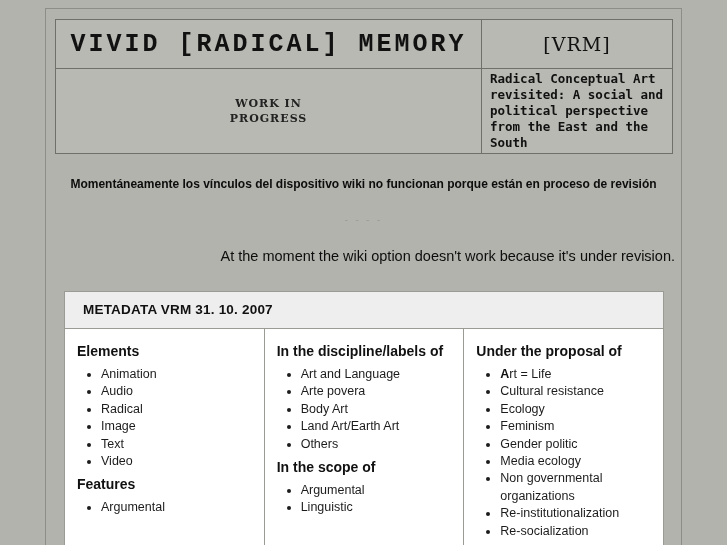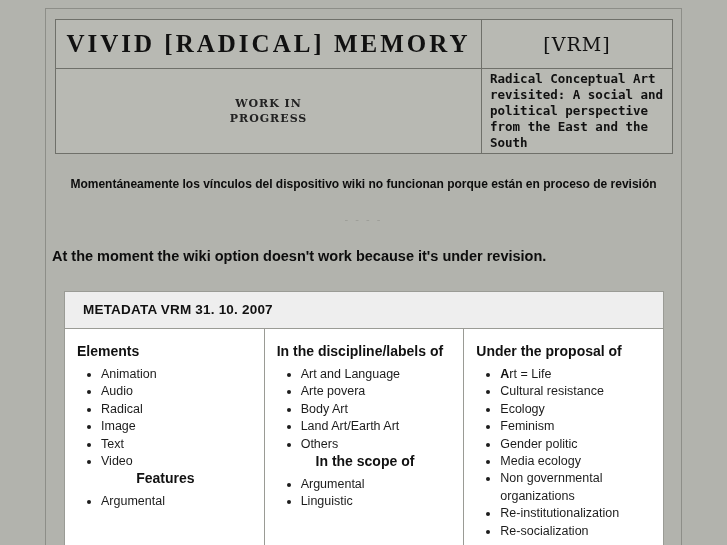--- a/index.html
+++ b/index.html
@@ -46,21 +46,21 @@
     background: #b8b9b3;
   }
   .masthead td {
     border: 1px solid #6f706a;
     padding: 0;
     vertical-align: middle;
   }
   .mh-title {
     height: 48px;
     text-align: center;
-    font-family: Liberation Serif, serif;
+    font-family: Liberation Mono, monospace;
     font-weight: bold;
     font-size: 25px;
     letter-spacing: 3px;
     color: #111;
     white-space: nowrap;
   }
   .mh-vrm {
     height: 48px;
     width: 190px;
     text-align: center;
@@ -102,22 +102,22 @@
   }
   .notice-sep {
     text-align: center;
     font-size: 11px;
     letter-spacing: 2px;
     color: #9c9d97;
     margin: 18px 0 0 0;
     line-height: 12px;
   }
   .notice-en {
-    text-align: left;
-    font-weight: bold;
+    text-align: right;
+    font-weight: normal;
     font-size: 14.5px;
     color: #0d0d0d;
     margin: 23px 6px 0 6px;
   }
 
   
   .meta-wrap {
     margin: 27px 0 0 18px;
     width: 600px;
   }
@@ -145,21 +145,21 @@
   }
   .meta-table td.col:last-child { border-right: none; }
 
   h3.coltitle {
     margin: 0 0 6px 0;
     font-size: 14px;
     font-weight: bold;
     color: #111;
     line-height: 17px;
   }
-  h3.coltitle.spaced { margin-top: 0; text-align: center; }
+  h3.coltitle.spaced { margin-top: 6px; }
 
   ul.itemlist {
     margin: 0 0 0 0;
     padding: 0 0 0 24px;
     list-style-type: disc;
   }
   ul.itemlist li {
     font-size: 12.5px;
     color: #1c1c1c;
     line-height: 17.4px;

